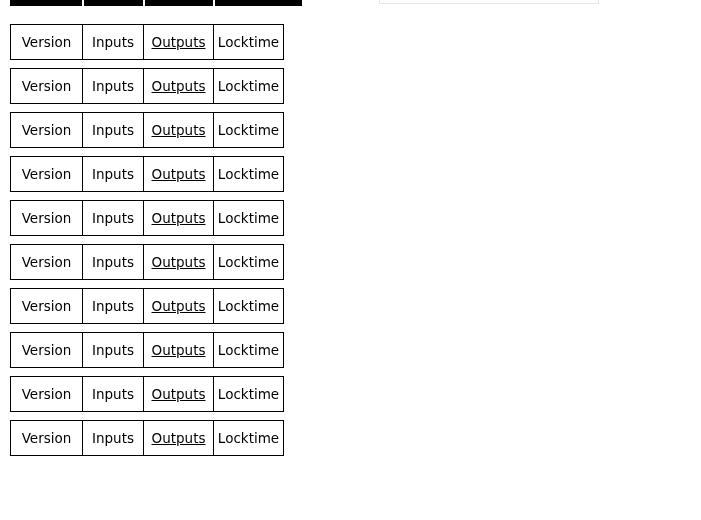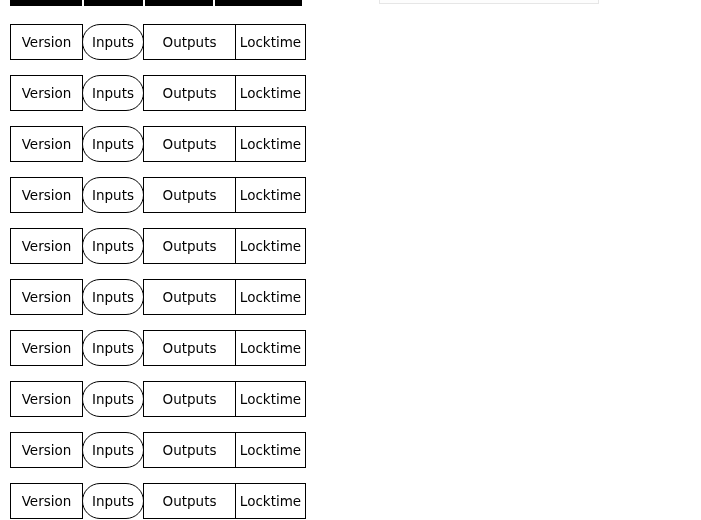--- a/index.html
+++ b/index.html
@@ -46,37 +46,37 @@
   }
 
   #tx-stack {
     position: absolute;
     left: 10px;
     top: 24px;
   }
 
   .tx-row {
     display: flex;
-    margin-bottom: 15px;
+    margin-bottom: 8px;
     background: #ffffff;
     align-items: flex-end;
   }
   .tx-cell {
     border: 1px solid #000000;
     box-sizing: border-box;
     height: 36px;
     line-height: 34px;
     text-align: center;
     font-size: 13.5px;
     color: #000000;
     background: #ffffff;
   }
   .c-version { width: 73px; }
-  .c-inputs  { width: 62px; margin-left: -1px; border-radius: 18px; }
-  .c-outputs { width: 93px; margin-left: -1px; }
+  .c-inputs  { width: 62px; margin-left: -1px; }
+  .c-outputs { width: 71px; margin-left: -1px; text-decoration: underline; }
   .c-locktime{ width: 71px; margin-left: -1px; }
 </style>
 </head>
 <body>
 
 <div id="top-bar">
   <div class="nick" style="left:72px;"></div>
   <div class="nick" style="left:133px;"></div>
   <div class="nick" style="left:203px;"></div>
 </div>

